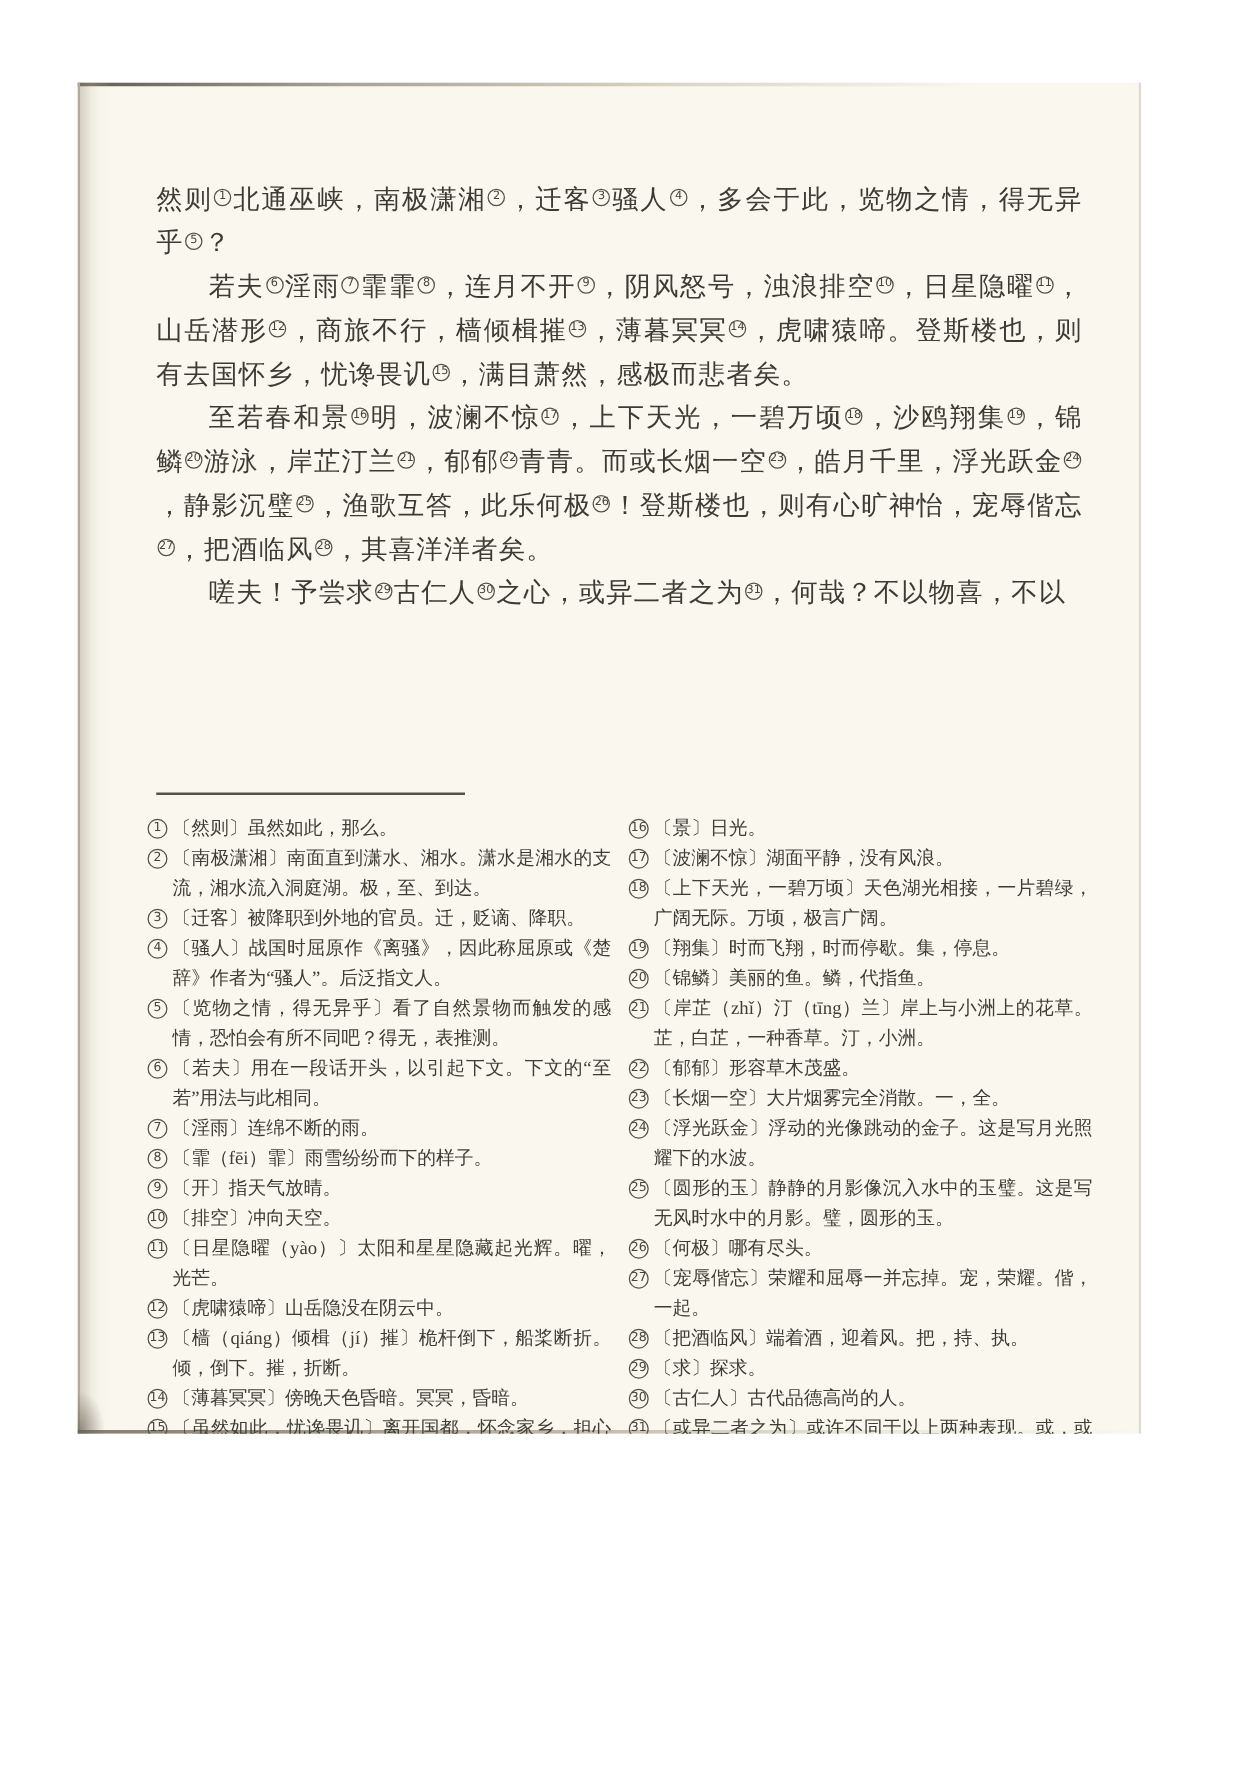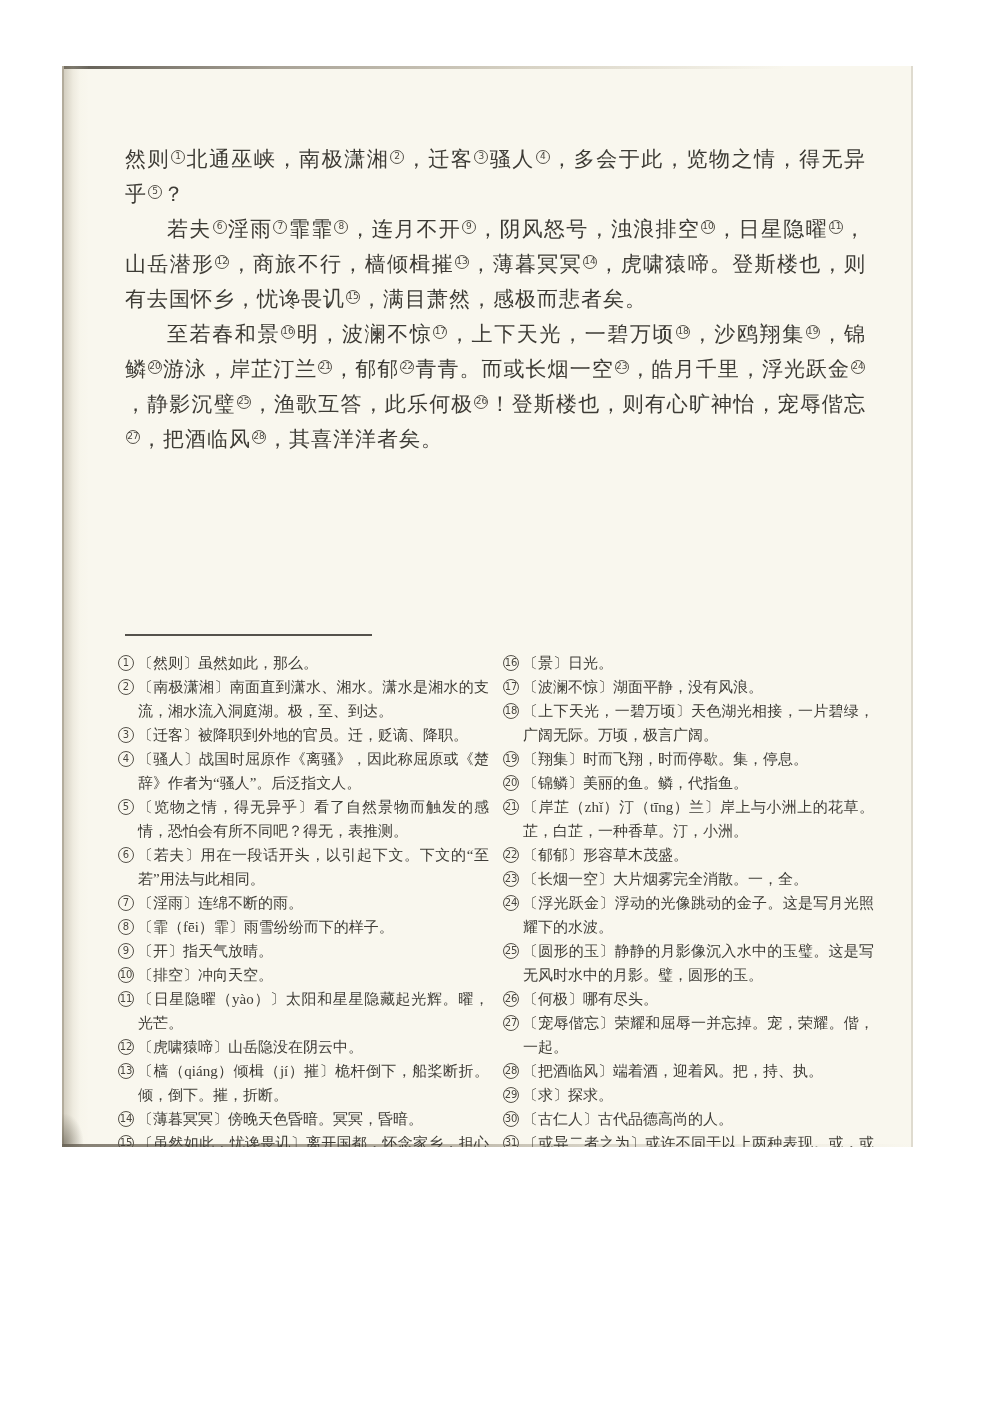--- a/index.html
+++ b/index.html
@@ -155,20 +155,21 @@
   <div class="edge-left"></div>
   <div class="edge-bottom"></div>
   <div class="edge-right"></div>
   <div class="corner-blotch"></div>
   <div class="speck"></div>
 
   <div class="main-text" id="main-text">
       <p class=""><span>然则</span><span class="cn sup">1</span><span>北通巫峡，南极潇湘</span><span class="cn sup">2</span><span>，迁客</span><span class="cn sup">3</span><span>骚人</span><span class="cn sup">4</span><span>，多会于此，览物之情，得无异乎</span><span class="cn sup">5</span><span>？</span></p>
       <p class="indent"><span>若夫</span><span class="cn sup">6</span><span>淫雨</span><span class="cn sup">7</span><span>霏霏</span><span class="cn sup">8</span><span>，连月不开</span><span class="cn sup">9</span><span>，阴风怒号，浊浪排空</span><span class="cn sup">10</span><span>，日星隐曜</span><span class="cn sup">11</span><span>，山岳潜形</span><span class="cn sup">12</span><span>，商旅不行，樯倾楫摧</span><span class="cn sup">13</span><span>，薄暮冥冥</span><span class="cn sup">14</span><span>，虎啸猿啼。登斯楼也，则有去国怀乡，忧谗畏讥</span><span class="cn sup">15</span><span>，满目萧然，感极而悲者矣。</span></p>
       <p class="indent"><span>至若春和景</span><span class="cn sup">16</span><span>明，波澜不惊</span><span class="cn sup">17</span><span>，上下天光，一碧万顷</span><span class="cn sup">18</span><span>，沙鸥翔集</span><span class="cn sup">19</span><span>，锦鳞</span><span class="cn sup">20</span><span>游泳，岸芷汀兰</span><span class="cn sup">21</span><span>，郁郁</span><span class="cn sup">22</span><span>青青。而或长烟一空</span><span class="cn sup">23</span><span>，皓月千里，浮光跃金</span><span class="cn sup">24</span><span>，静影沉璧</span><span class="cn sup">25</span><span>，渔歌互答，此乐何极</span><span class="cn sup">26</span><span>！登斯楼也，则有心旷神怡，宠辱偕忘</span><span class="cn sup">27</span><span>，把酒临风</span><span class="cn sup">28</span><span>，其喜洋洋者矣。</span></p>
+      <p class="indent"><span>嗟夫！予尝求</span><span class="cn sup">29</span><span>古仁人</span><span class="cn sup">30</span><span>之心，或异二者之为</span><span class="cn sup">31</span><span>，何哉？不以物喜，不以</span></p>
     </div>
 
   <div class="fn-area">
     <div class="fn-rule"></div>
     <div class="fn-cols">
       <div class="fn-col" id="fn-left">
           <div class="fn-item">
             <span class="cn fn-num">1</span>
             <span class="fn-text">〔然则〕虽然如此，那么。</span>
           </div>

